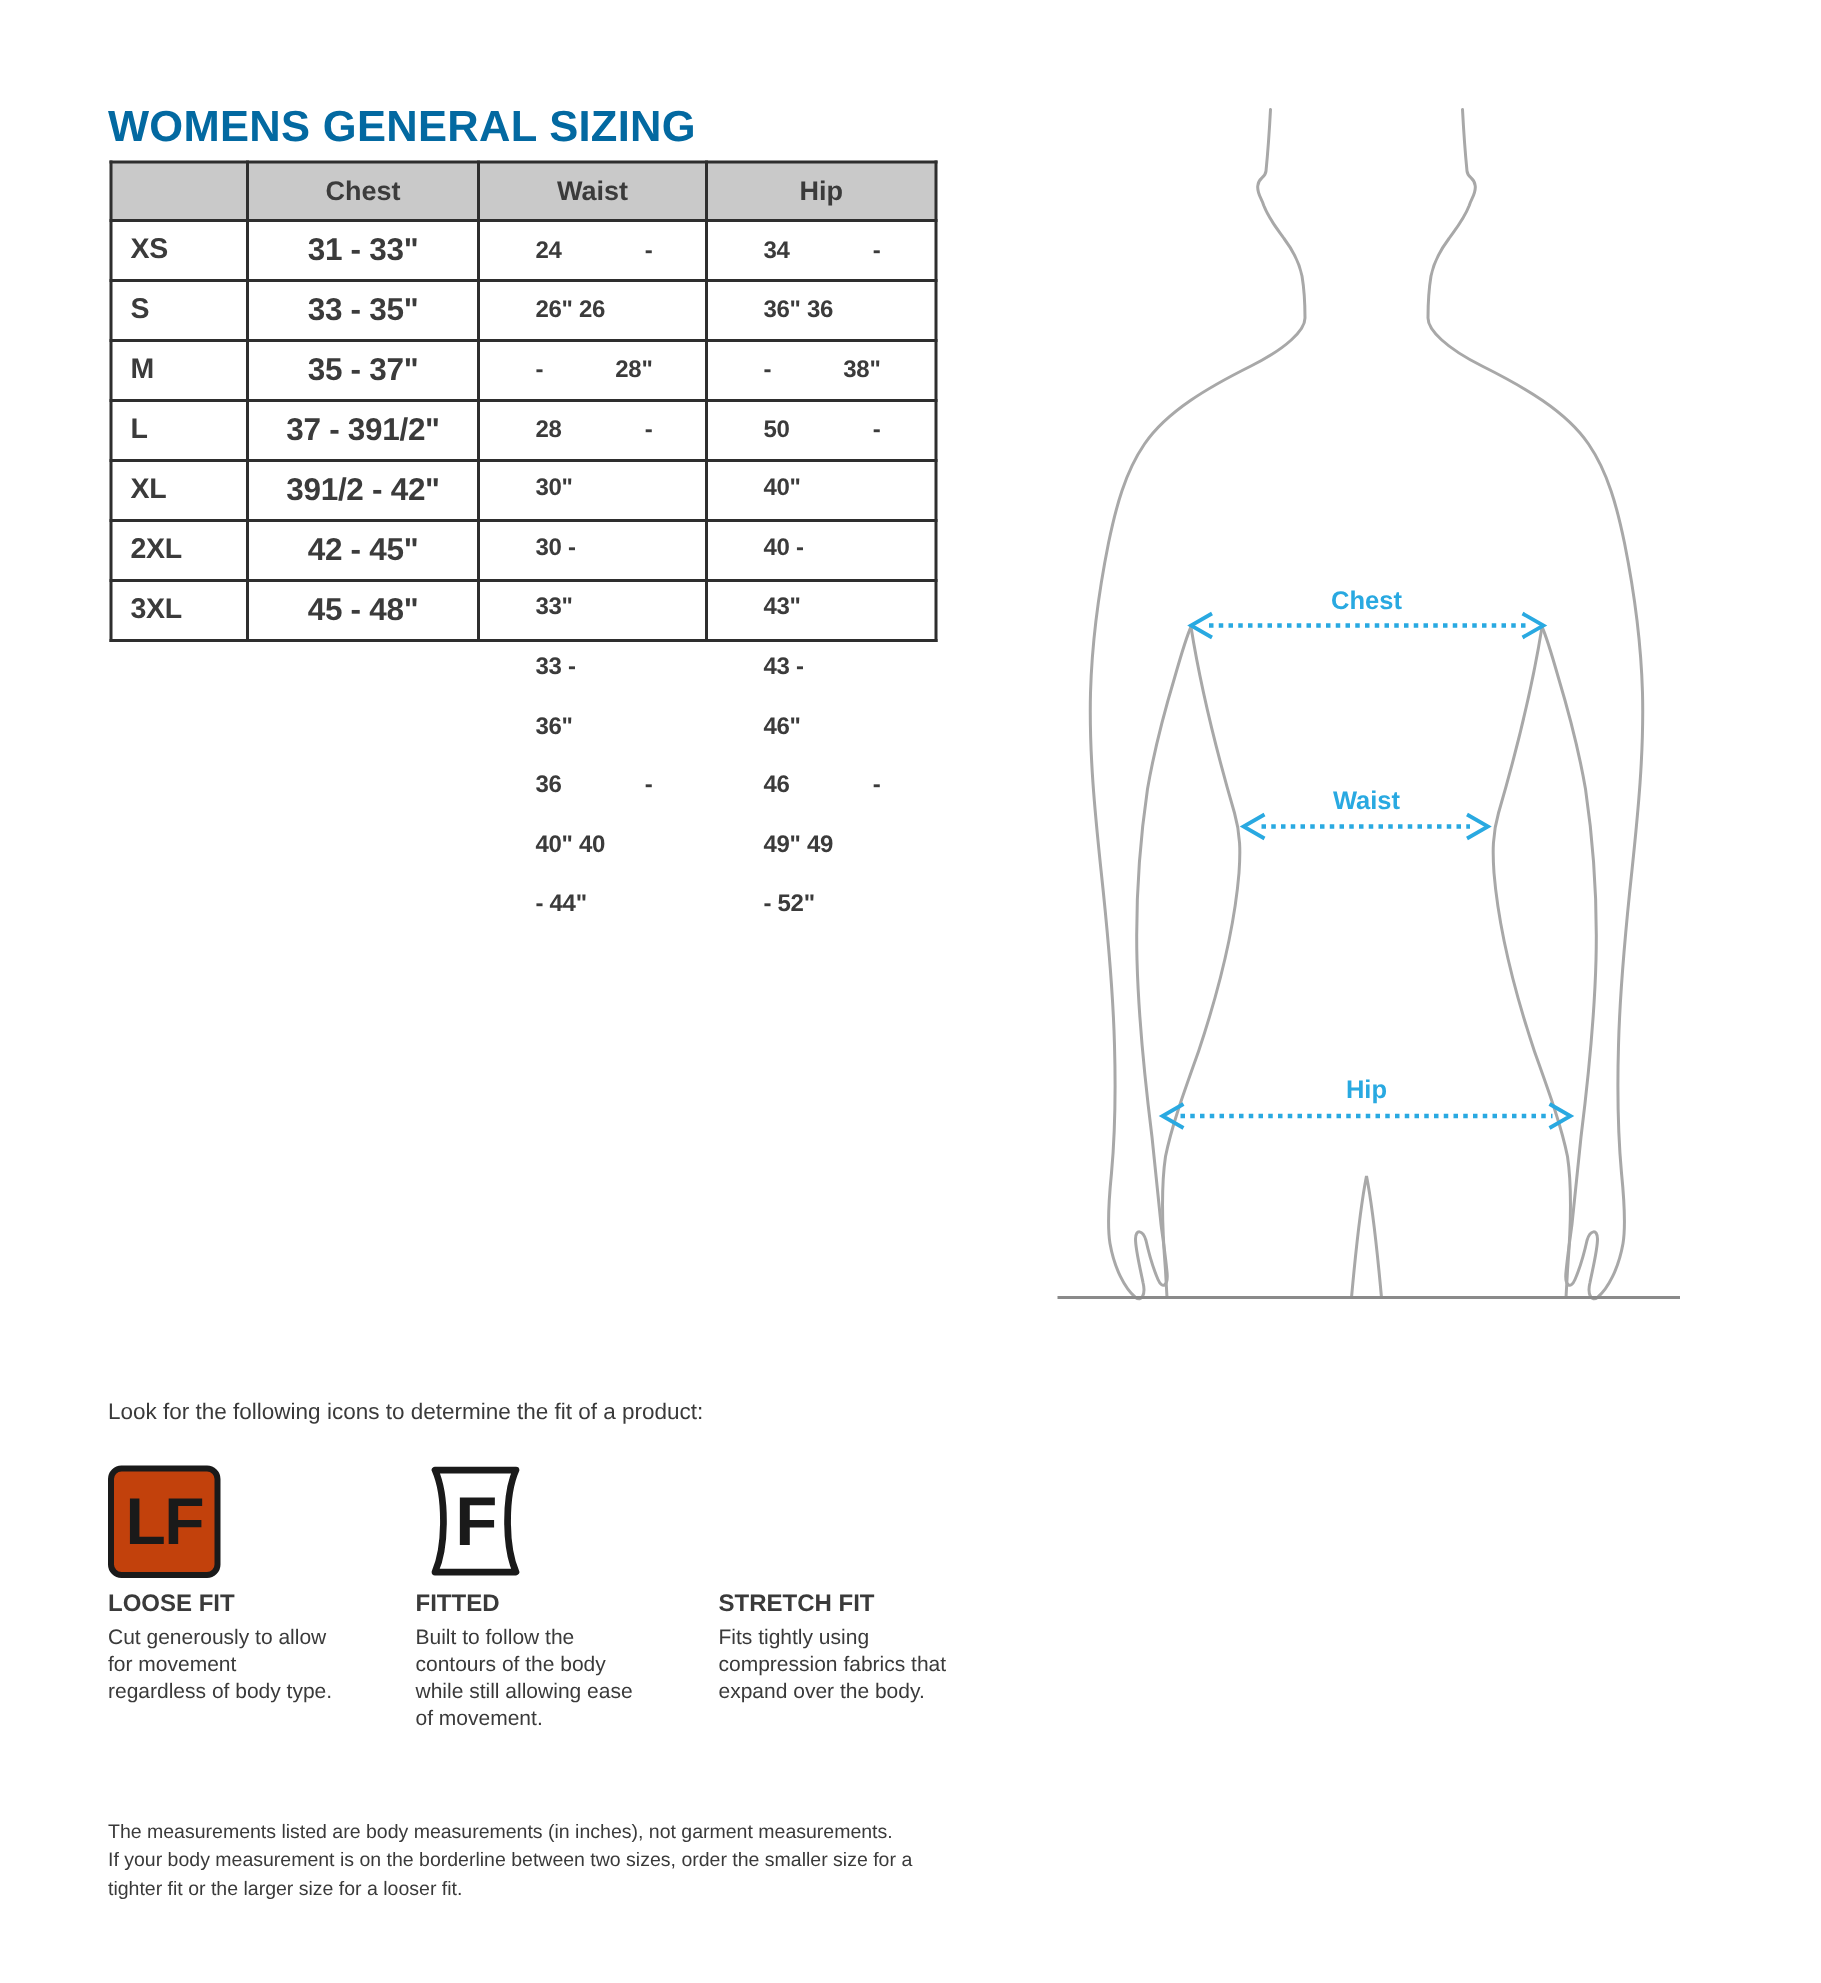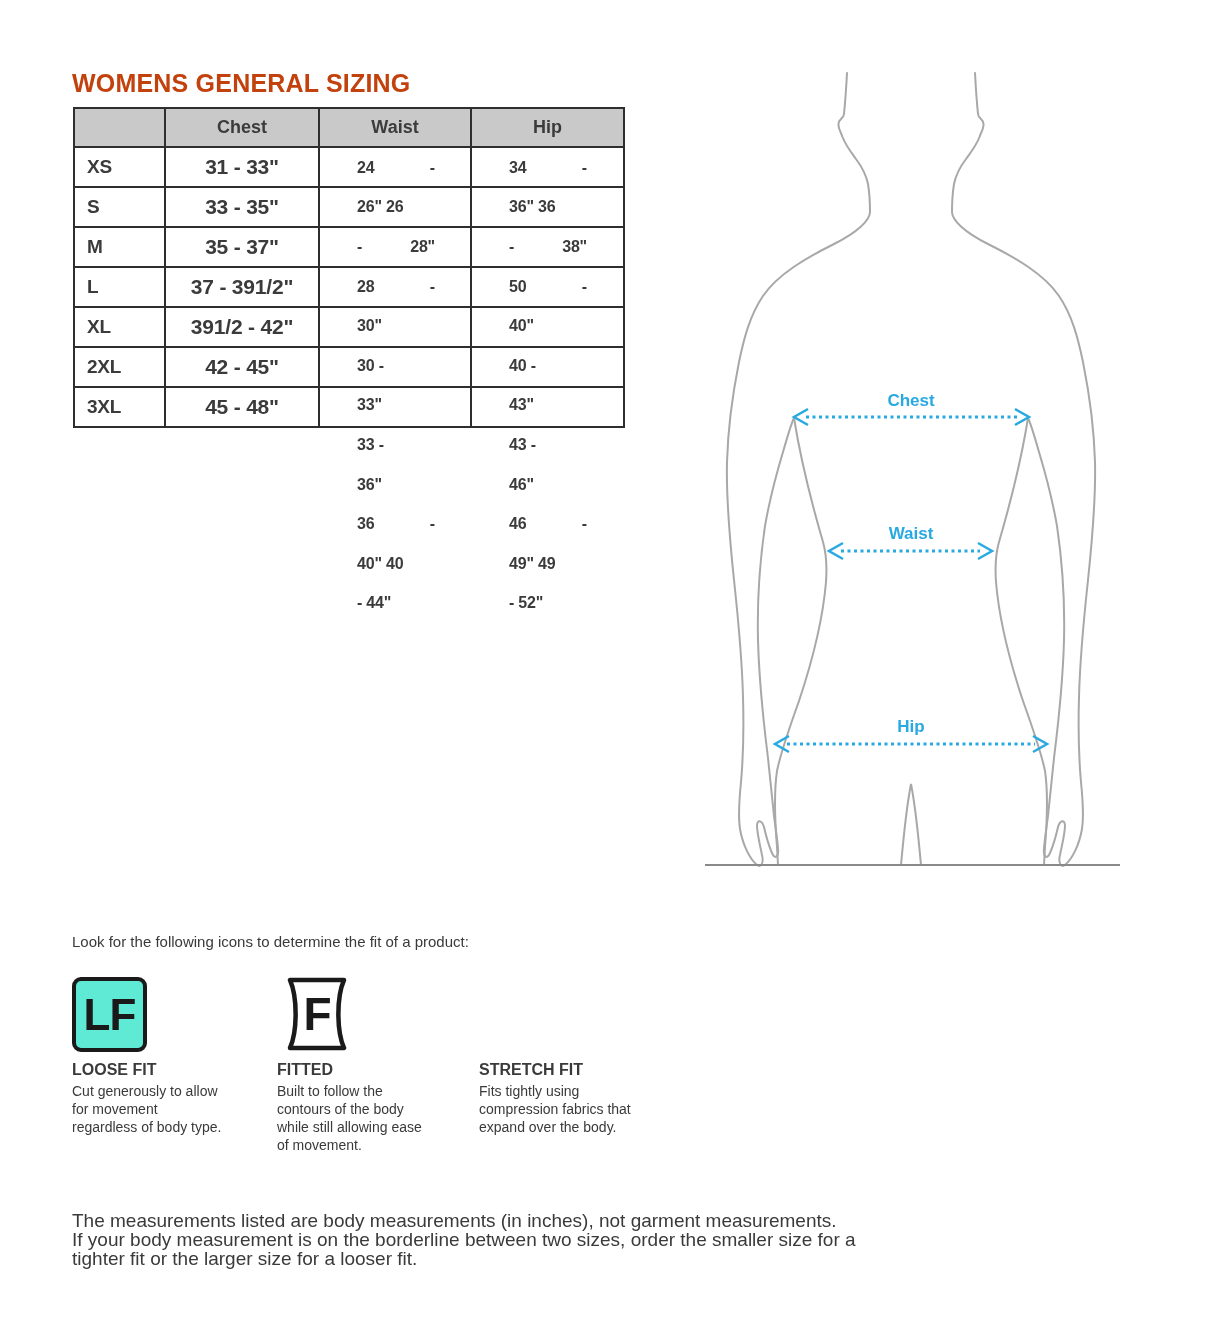--- a/index.html
+++ b/index.html
@@ -3,21 +3,21 @@
 <meta charset="utf-8">
 <style>
   * { margin:0; padding:0; box-sizing:border-box; }
   html,body { background:#ffffff; }
   .page {
     position:relative; width:1214px; height:1322px; background:#ffffff;
     font-family:"Liberation Sans","DejaVu Sans",sans-serif; color:#3b3b3b; overflow:hidden;
   }
   .title {
     position:absolute; left:72px; top:69px;
-    font-size:25px; font-weight:bold; letter-spacing:.2px; color:#c2410c;
+    font-size:29px; font-weight:bold; letter-spacing:.2px; color:#0369a1;
   }
   
   table.size-table {
     position:absolute; left:73px; top:107px; width:550px;
     border-collapse:collapse; table-layout:fixed;
   }
   table.size-table td, table.size-table th { border:2px solid #2e2e2e; }
   table.size-table thead th {
     height:39px; background:#c9c9c9; font-size:18px; font-weight:bold;
     text-align:center; color:#3b3b3b;
@@ -39,31 +39,31 @@
     position:absolute; left:811px; width:200px; text-align:center;
     color:#29a9e1; font-weight:bold; font-size:17px;
   }
   .lbl-chest { top:391px; } .lbl-waist { top:524px; } .lbl-hip { top:717px; }
   
   .fit-intro { position:absolute; left:72px; top:933px; font-size:15px; color:#3a3a3a; white-space:nowrap; }
   .icon-wrap { position:absolute; display:flex; align-items:center; justify-content:center; }
   .icon-wrap svg { position:absolute; inset:0; }
   .icon-wrap .glyph { position:relative; z-index:1; font-weight:bold; color:#1a1a1a; letter-spacing:-1px; }
   .lf-wrap { left:72px; top:977px; width:75px; height:75px;
-             border:4px solid #1a1a1a; border-radius:9px; background:#5eead4; }
+             border:4px solid #1a1a1a; border-radius:9px; background:#c2410c; }
   .lf-wrap .glyph { font-size:44px; }
   .f-wrap  { left:275px; top:975px; width:84px; height:78px; }
   .f-wrap .glyph { font-size:46px; }
   .sf-wrap { left:477px; top:964px; width:106px; height:94px; }
   .sf-wrap .glyph { font-size:40px; letter-spacing:-2px; }
   .fit-label { position:absolute; top:1061px; font-size:16px; font-weight:bold; color:#3a3a3a; white-space:nowrap; }
   .fit-desc  { position:absolute; top:1082px; width:152px; font-size:14px; line-height:18px; color:#3a3a3a; }
   .col1 { left:72px; } .col2 { left:277px; } .col3 { left:479px; }
   
-  .footer { position:absolute; left:72px; top:1211px; font-size:19px; color:#3a3a3a; }
+  .footer { position:absolute; left:72px; top:1211px; font-size:13px; color:#3a3a3a; }
   .footer div { line-height:19px; white-space:nowrap; }
 </style>
 </head>
 <body>
 
 <div class="page">
 
   <div class="title">WOMENS GENERAL SIZING</div>
 
   <table class="size-table">

